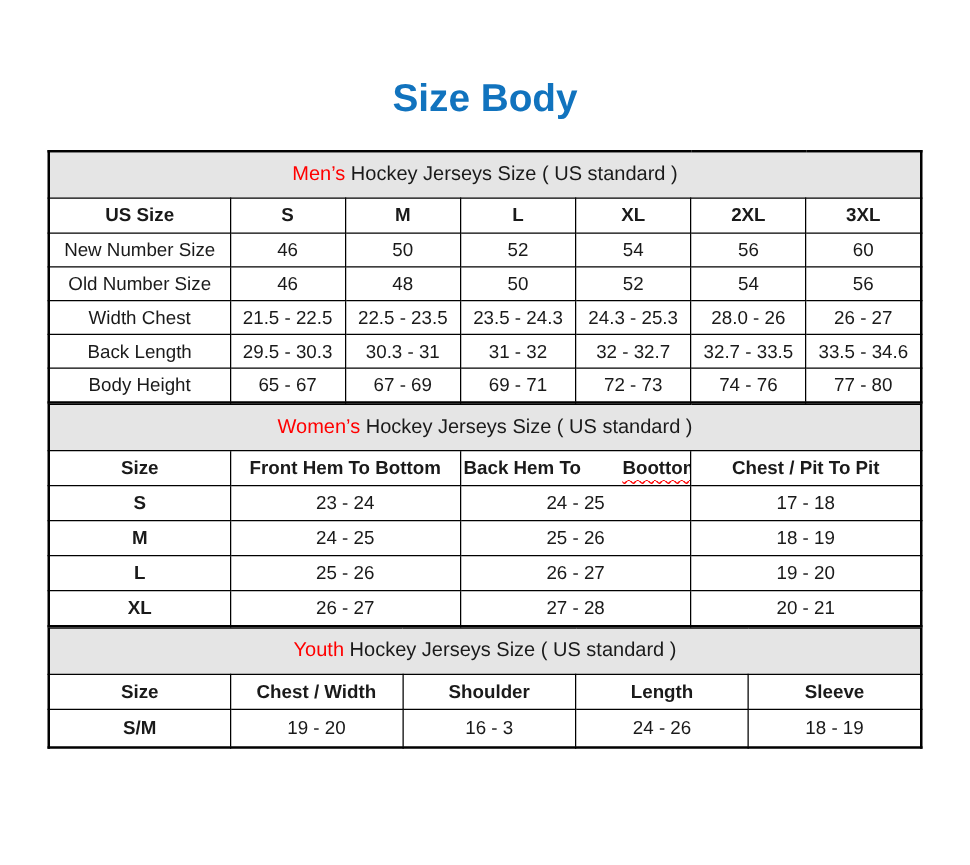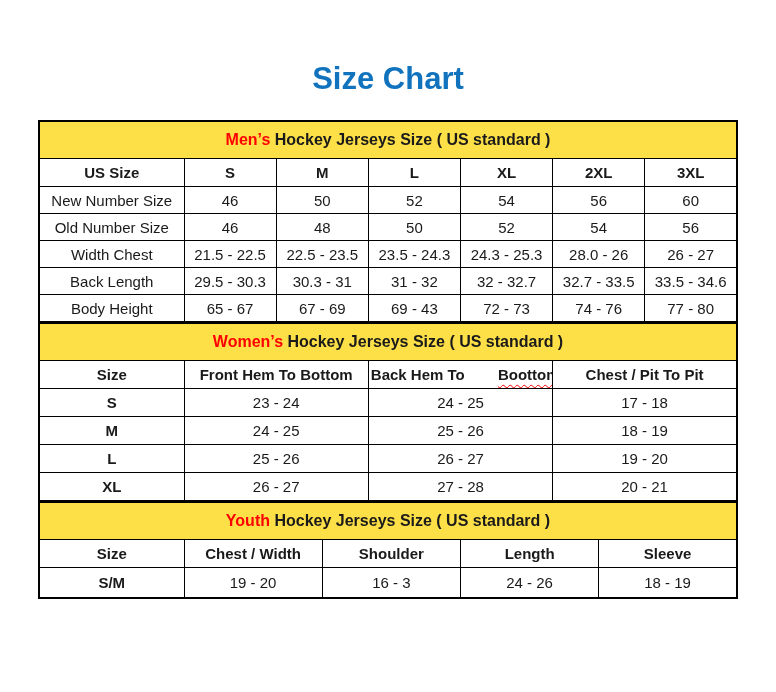--- a/index.html
+++ b/index.html
@@ -32,24 +32,24 @@
   table + table { border-top: 0; }
   th, td {
     border: 1px solid #000000;
     text-align: center;
     vertical-align: middle;
     padding: 0 2px;
     overflow: hidden;
     white-space: nowrap;
   }
   .section-header {
-    background: #fde047;
+    background: #e5e5e5;
     height: 36px;
     font-size: 16px;
-    font-weight: 700;
+    font-weight: 400;
     color: #1a1a1a;
   }
   .section-header .red { color: #ff0000; }
   .col-header th { height: 27px; font-size: 15px; font-weight: 700; margin-top: 22px; }
   td { font-size: 15px; font-weight: 400; }
   .mens  tbody td { height: 26px; }
   .womens tbody td { height: 27px; }
   .youth tbody td { height: 29px; }
   td.bold-label { font-weight: 700; }
   col.c-label { width: 145px; }
@@ -59,21 +59,21 @@
     text-decoration-color: #ff0000;
     text-decoration-thickness: 1px;
     text-underline-offset: 4px;
     padding-left: 29px;
   }
 </style>
 </head>
 <body>
 
 <div class="page">
-  <h1 class="title">Size Chart</h1>
+  <h1 class="title">Size Body</h1>
 
   <div class="tables">
 
     <table class="mens">
       <colgroup>
         <col class="c-label">
           <col>
           <col>
           <col>
           <col>
@@ -128,21 +128,21 @@
           <td>30.3 - 31</td>
           <td>31 - 32</td>
           <td>32 - 32.7</td>
           <td>32.7 - 33.5</td>
           <td>33.5 - 34.6</td>
         </tr>
         <tr>
           <td>Body Height</td>
           <td>65 - 67</td>
           <td>67 - 69</td>
-          <td>69 - 43</td>
+          <td>69 - 71</td>
           <td>72 - 73</td>
           <td>74 - 76</td>
           <td>77 - 80</td>
         </tr>
       </tbody>
     </table>
 
     <table class="womens">
       <colgroup>
         <col class="c-label">

